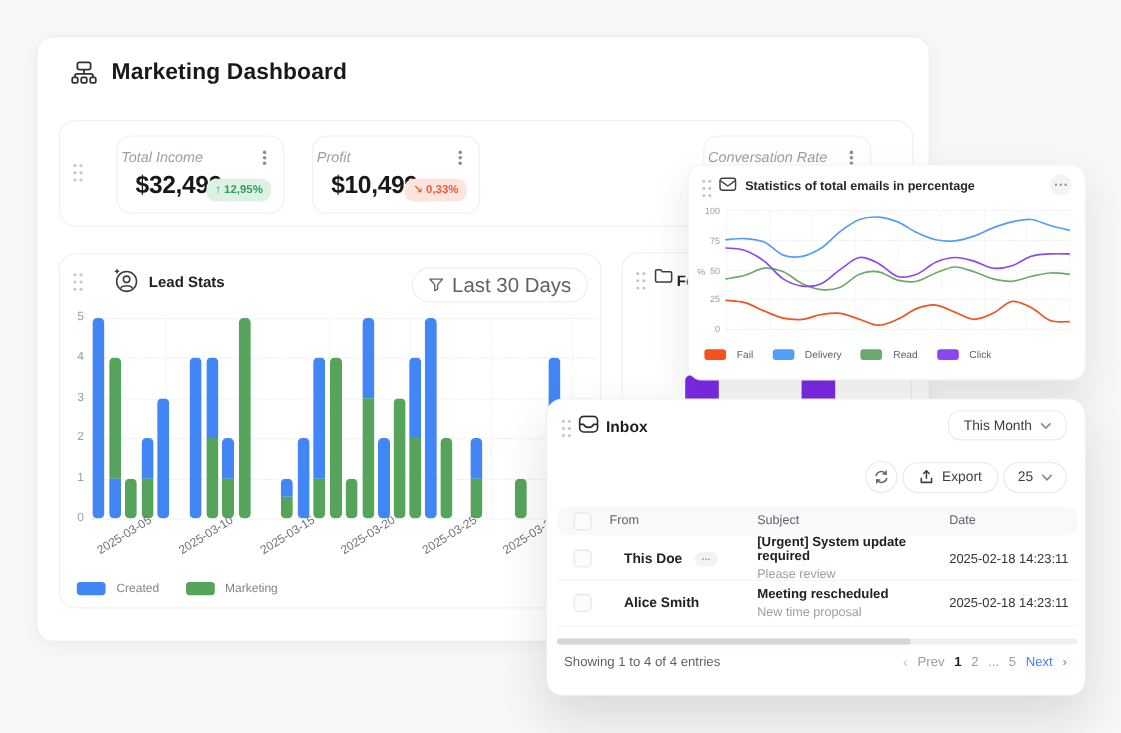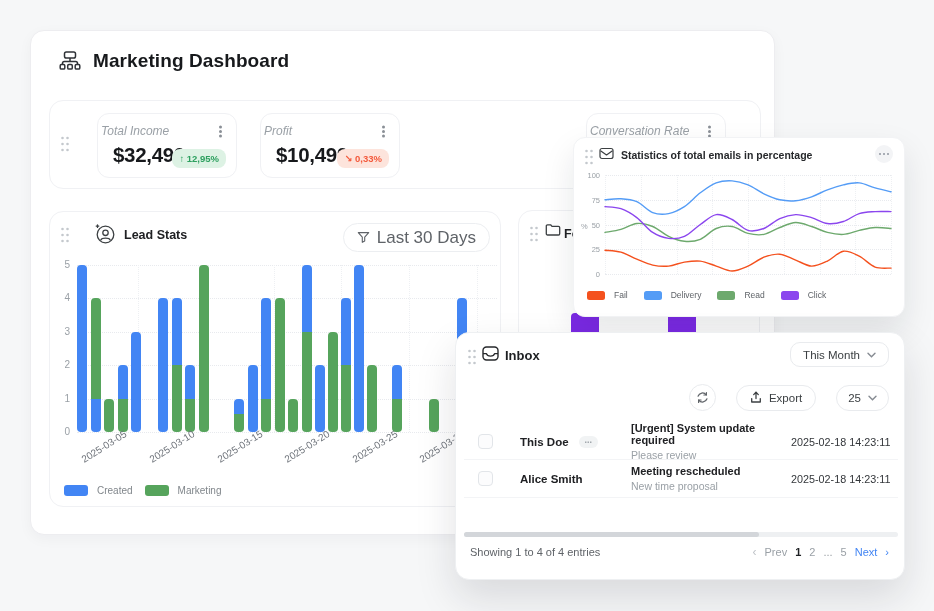--- a/index.html
+++ b/index.html
@@ -39,21 +39,21 @@
   #lead-filter span{font-size:17px;color:#5f6368;}
   #lead-plot{left:27px;top:53px;width:420px;height:167px;}
   .hgrid{position:absolute;left:0;width:100%;height:0;border-top:1px dotted #e8eaee;}
   .vgrid{position:absolute;top:0;height:100%;width:0;border-left:1px dotted #eef0f3;}
   #lead-yticks{left:2px;top:48px;width:18px;height:172px;}
   #lead-yticks .ytick{position:absolute;right:0;font-size:10px;color:#9aa0a6;}
   .bar{position:absolute;bottom:0;width:10px;border-radius:4px;overflow:hidden;display:flex;flex-direction:column-reverse;}
   .bar .seg{width:100%;}
   .xlabel{position:absolute;top:176px;font-size:10px;color:#6f747b;white-space:nowrap;
           transform:translateX(-50%) rotate(-32deg);}
-  #lead-legend{left:14px;top:273px;display:flex;gap:12px;align-items:center;}
+  #lead-legend{left:14px;top:273px;display:flex;gap:22px;align-items:center;}
   .legend-item{display:flex;align-items:center;gap:9px;}
   .swatch{width:24px;height:11px;border-radius:3px;display:inline-block;}
   .legend-label{font-size:10px;color:#80868b;}
 
   
   #folder-card{left:518px;top:210px;width:242px;height:250px;z-index:20;}
   #folder-handle{left:10px;top:14px;}
   #folder-icon{left:26px;top:12px;}
   #folder-title{left:45px;top:16px;font-size:12.5px;font-weight:700;color:#202124;white-space:nowrap;}
   .purple-bar{position:absolute;width:28px;height:80px;top:102px;border-radius:4px 4px 0 0;}
@@ -76,21 +76,21 @@
 
   
   #inbox-card{left:455px;top:332px;width:450px;height:248px;z-index:40;
      box-shadow:0 18px 40px rgba(20,26,40,.13);border:1px solid #eef0f2;}
   #inbox-handle{left:11px;top:15px;}
   #inbox-icon{left:26px;top:13px;}
   #inbox-title{left:49px;top:15px;font-size:13px;font-weight:700;color:#1d1f22;}
   .pill{border:1px solid #e9ebee;border-radius:999px;background:#fff;display:flex;align-items:center;gap:7px;box-sizing:border-box;}
   #inbox-period{position:absolute;right:15px;top:9px;height:25px;padding:0 12px;border-radius:10px;}
   #inbox-period span{font-size:11.5px;color:#3c4043;}
-  #inbox-toolbar{position:absolute;top:51px;right:15px;display:flex;gap:20px;align-items:center;}
+  #inbox-toolbar{position:absolute;top:51px;right:15px;display:flex;gap:4px;align-items:center;}
   #refresh-btn{width:27px;height:27px;border-radius:50%;justify-content:center;gap:0;}
   #export-btn{height:26px;padding:0 13px;}
   #export-btn span{font-size:11.5px;color:#3c4043;}
   #perpage-btn{height:26px;padding:0 11px;}
   #perpage-btn span{font-size:11.5px;color:#3c4043;}
   #search-box{height:26px;width:122px;padding:0 10px;}
   #search-box input{border:none;outline:none;width:80px;font-size:11px;color:#3c4043;background:transparent;font-family:inherit;}
   #search-box input::placeholder{color:#b3b8bd;}
 
   #inbox-table{position:absolute;left:8px;top:89px;width:434px;}
@@ -448,20 +448,28 @@
     </div>
     <div id="perpage-btn" class="pill">
       <span>25</span>
       <svg width="9" height="6" viewBox="0 0 9 6" fill="none" stroke="#868b92" stroke-width="1.4" stroke-linecap="round">
           <path d="M1 1.2 4.5 4.8 8 1.2"></path>
         </svg>
     </div>
   </div>
 
   <div id="inbox-table">
+    <div id="thead" class="trow">
+      <div class="cb-cell">
+          <div class="checkbox"></div>
+        </div>
+      <div class="th">From</div>
+      <div class="th" style="padding-left:15px;">Subject</div>
+      <div class="th" style="padding-left:15px;">Date</div>
+    </div>
 
     <div class="trow drow">
       <div class="cb-cell">
           <div class="checkbox"></div>
         </div>
       <div class="from-cell">
         <span class="from-name">This Doe</span>
         <span class="more-chip">...</span>
       </div>
       <div class="subj-cell">

